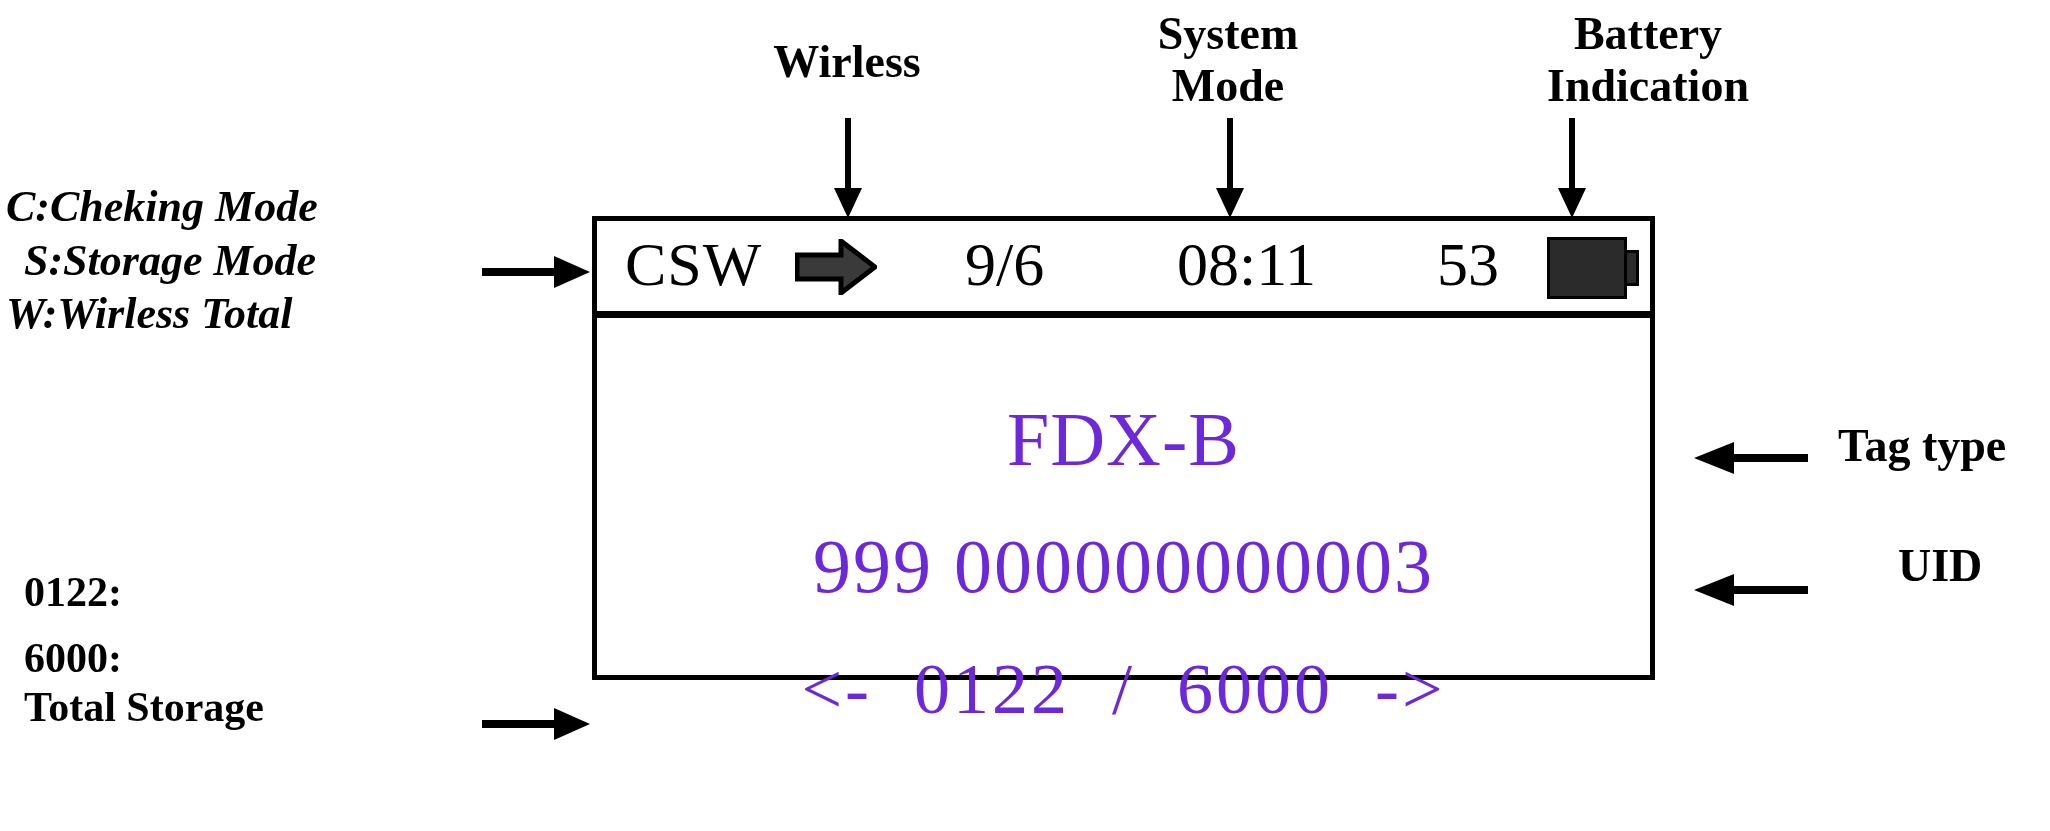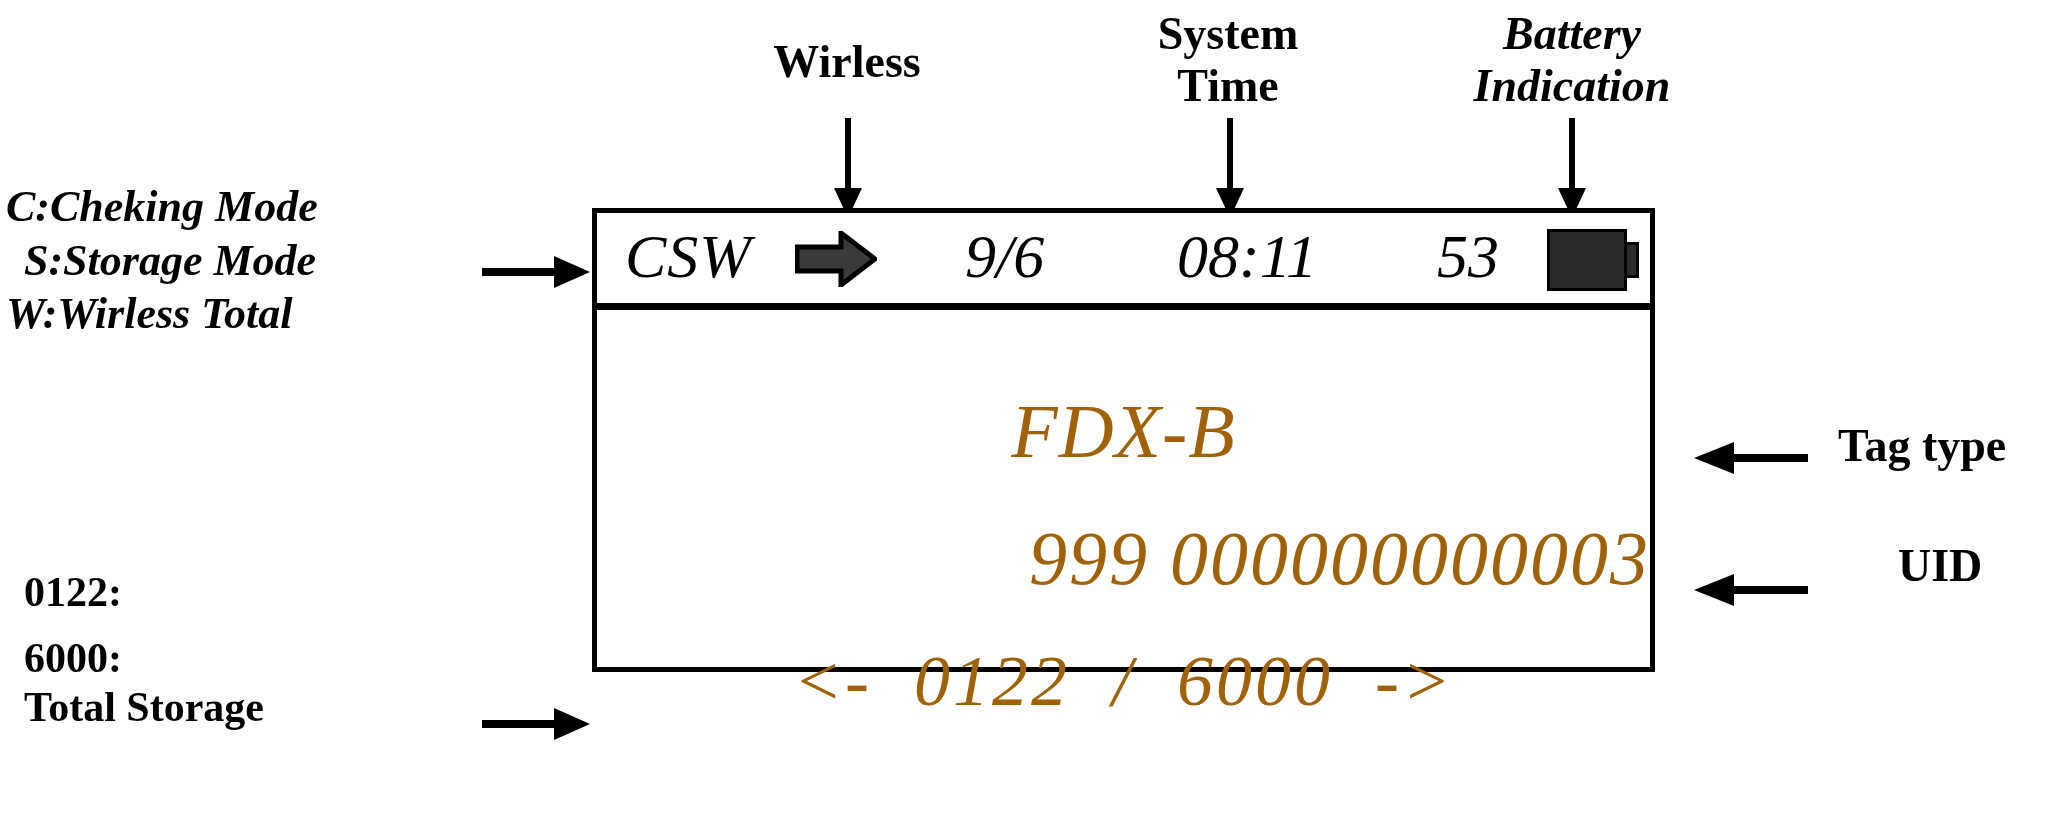--- a/index.html
+++ b/index.html
@@ -59,53 +59,51 @@
     width: 190px;
   }
   .cal-systime {
     left: 1128px;
     top: 8px;
     font-size: 46px;
     text-align: center;
     width: 200px;
   }
   .cal-battery {
-    left: 1452px;
+    left: 1528px;
     top: 8px;
     font-size: 46px;
     text-align: center;
     width: 240px;
-    font-style: italic;
   }
   .cal-tagtype {
     left: 1838px;
     top: 420px;
     font-size: 46px;
   }
   .cal-uid {
     left: 1898px;
     top: 540px;
     font-size: 46px;
   }
 
   
   .arrow { position: absolute; }
   .arrow svg { display: block; overflow: visible; }
 
   
   #lcd {
     position: absolute;
     left: 592px;
-    top: 208px;
+    top: 216px;
     width: 1063px;
     height: 464px;
     border: 5px solid #000000;
     background: #ffffff;
     box-sizing: border-box;
-    font-style: italic;
   }
   #status-bar {
     position: relative;
     height: 97px;
     border-bottom: 7px solid #000000;
     box-sizing: border-box;
   }
   .sb-item {
     position: absolute;
     font-family: "Liberation Serif", "DejaVu Serif", serif;
@@ -159,25 +157,25 @@
   #lcd-body {
     position: relative;
     height: 497px;
   }
   .lcd-line {
     position: absolute;
     width: 100%;
     text-align: center;
     font-family: "Liberation Serif", "DejaVu Serif", serif;
     font-weight: normal;
-    color: #a16207;
+    color: #6d28d9;
     white-space: pre;
   }
   .line-tagtype { top: 78px;  font-size: 76px; letter-spacing: 1px; }
-  .line-uid     { top: 205px; font-size: 76px; letter-spacing: 2px; text-align: right; }
+  .line-uid     { top: 205px; font-size: 76px; letter-spacing: 2px; }
   .line-nav     { top: 330px; font-size: 72px; letter-spacing: 3px; }
 </style>
 </head>
 <body>
 
 <div id="canvas">
 
   <div class="mode-legend">
     <div>C:Cheking Mode</div>
     <div class="indent">S:Storage Mode</div>
@@ -207,21 +205,21 @@
 
   <div class="callout cal-wireless">Wirless</div>
   <div class="arrow" style="left:828px; top:118px;">
     <svg width="40" height="100" viewBox="0 0 40 100">
       <line x1="20" y1="0" x2="20" y2="74" stroke="#000" stroke-width="6"></line>
       <polygon points="6,70 34,70 20,100" fill="#000"></polygon>
     </svg>
   </div>
 
   <div class="callout cal-systime"><span>System</span>
-<span>Time</span></div>
+<span>Mode</span></div>
   <div class="arrow" style="left:1210px; top:118px;">
     <svg width="40" height="100" viewBox="0 0 40 100">
       <line x1="20" y1="0" x2="20" y2="74" stroke="#000" stroke-width="6"></line>
       <polygon points="6,70 34,70 20,100" fill="#000"></polygon>
     </svg>
   </div>
 
   <div class="callout cal-battery"><span>Battery</span>
 <span>Indication</span></div>
   <div class="arrow" style="left:1552px; top:118px;">

